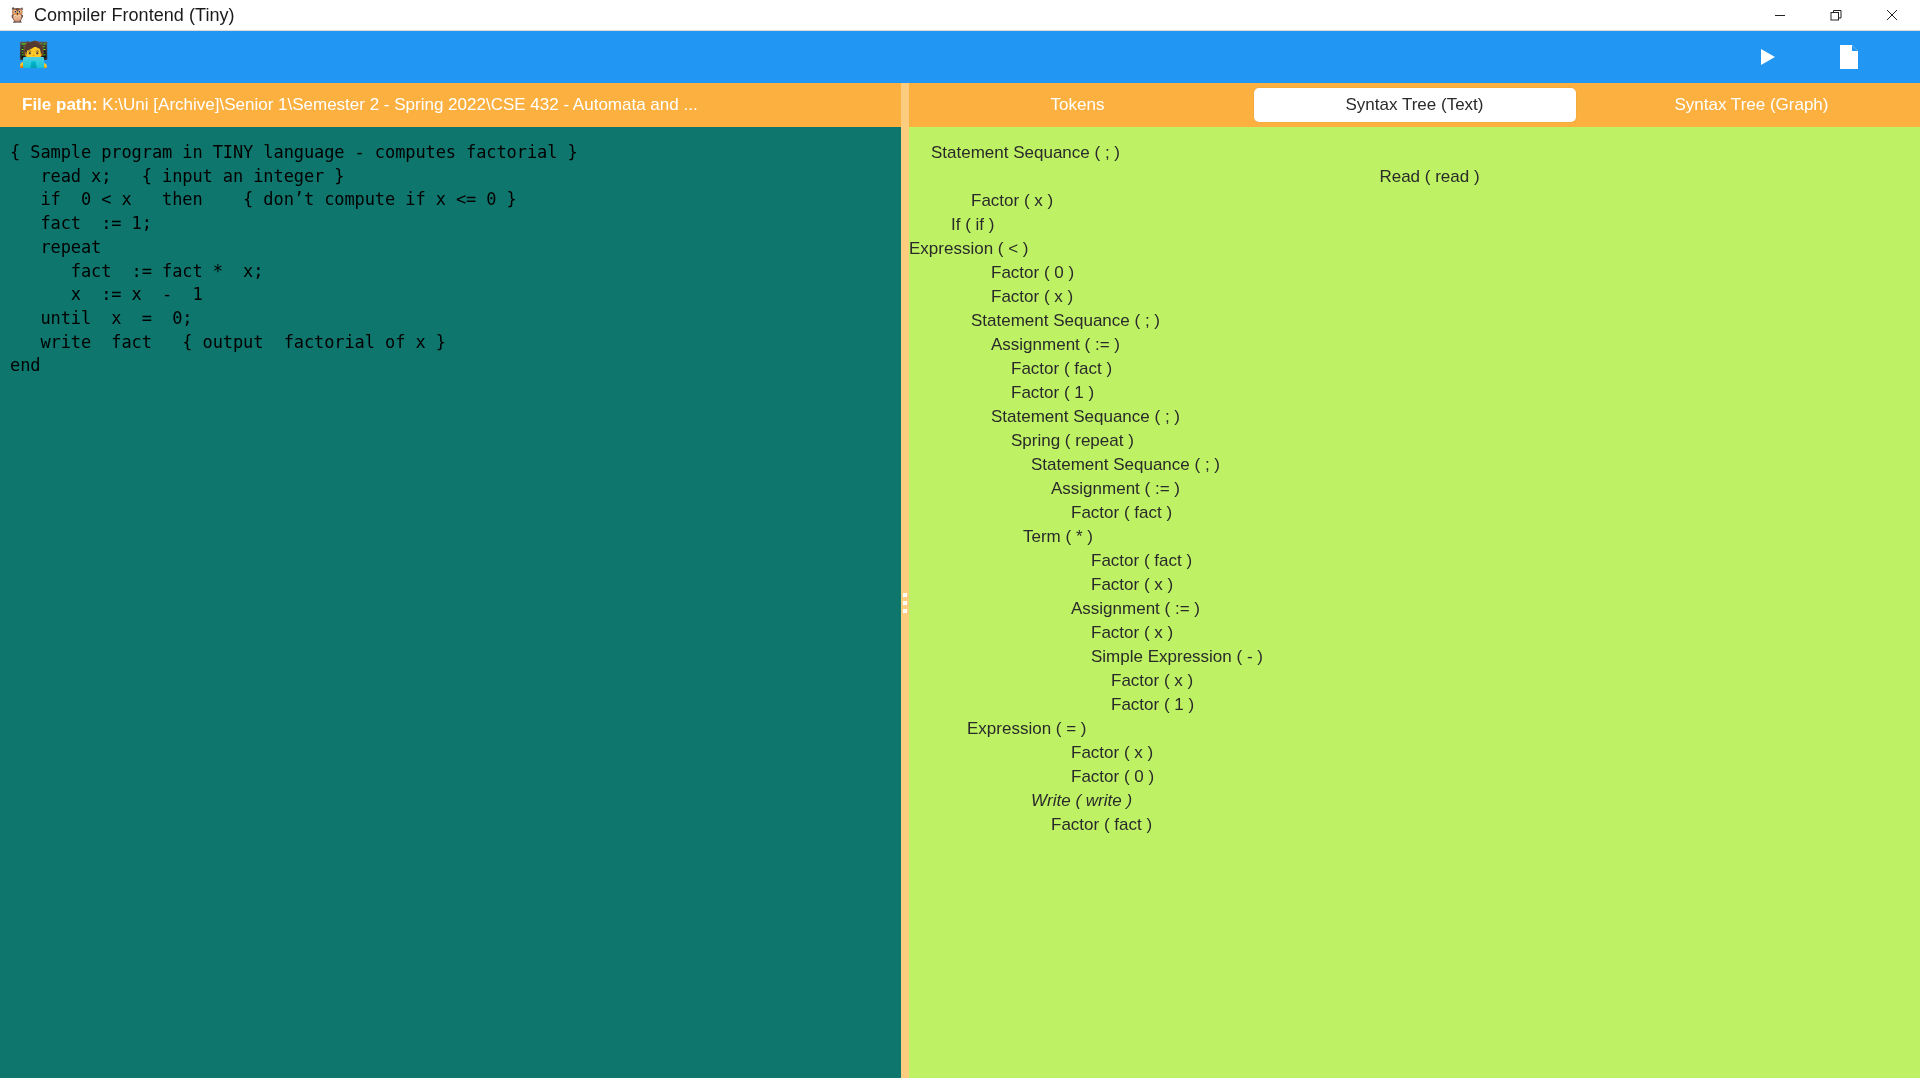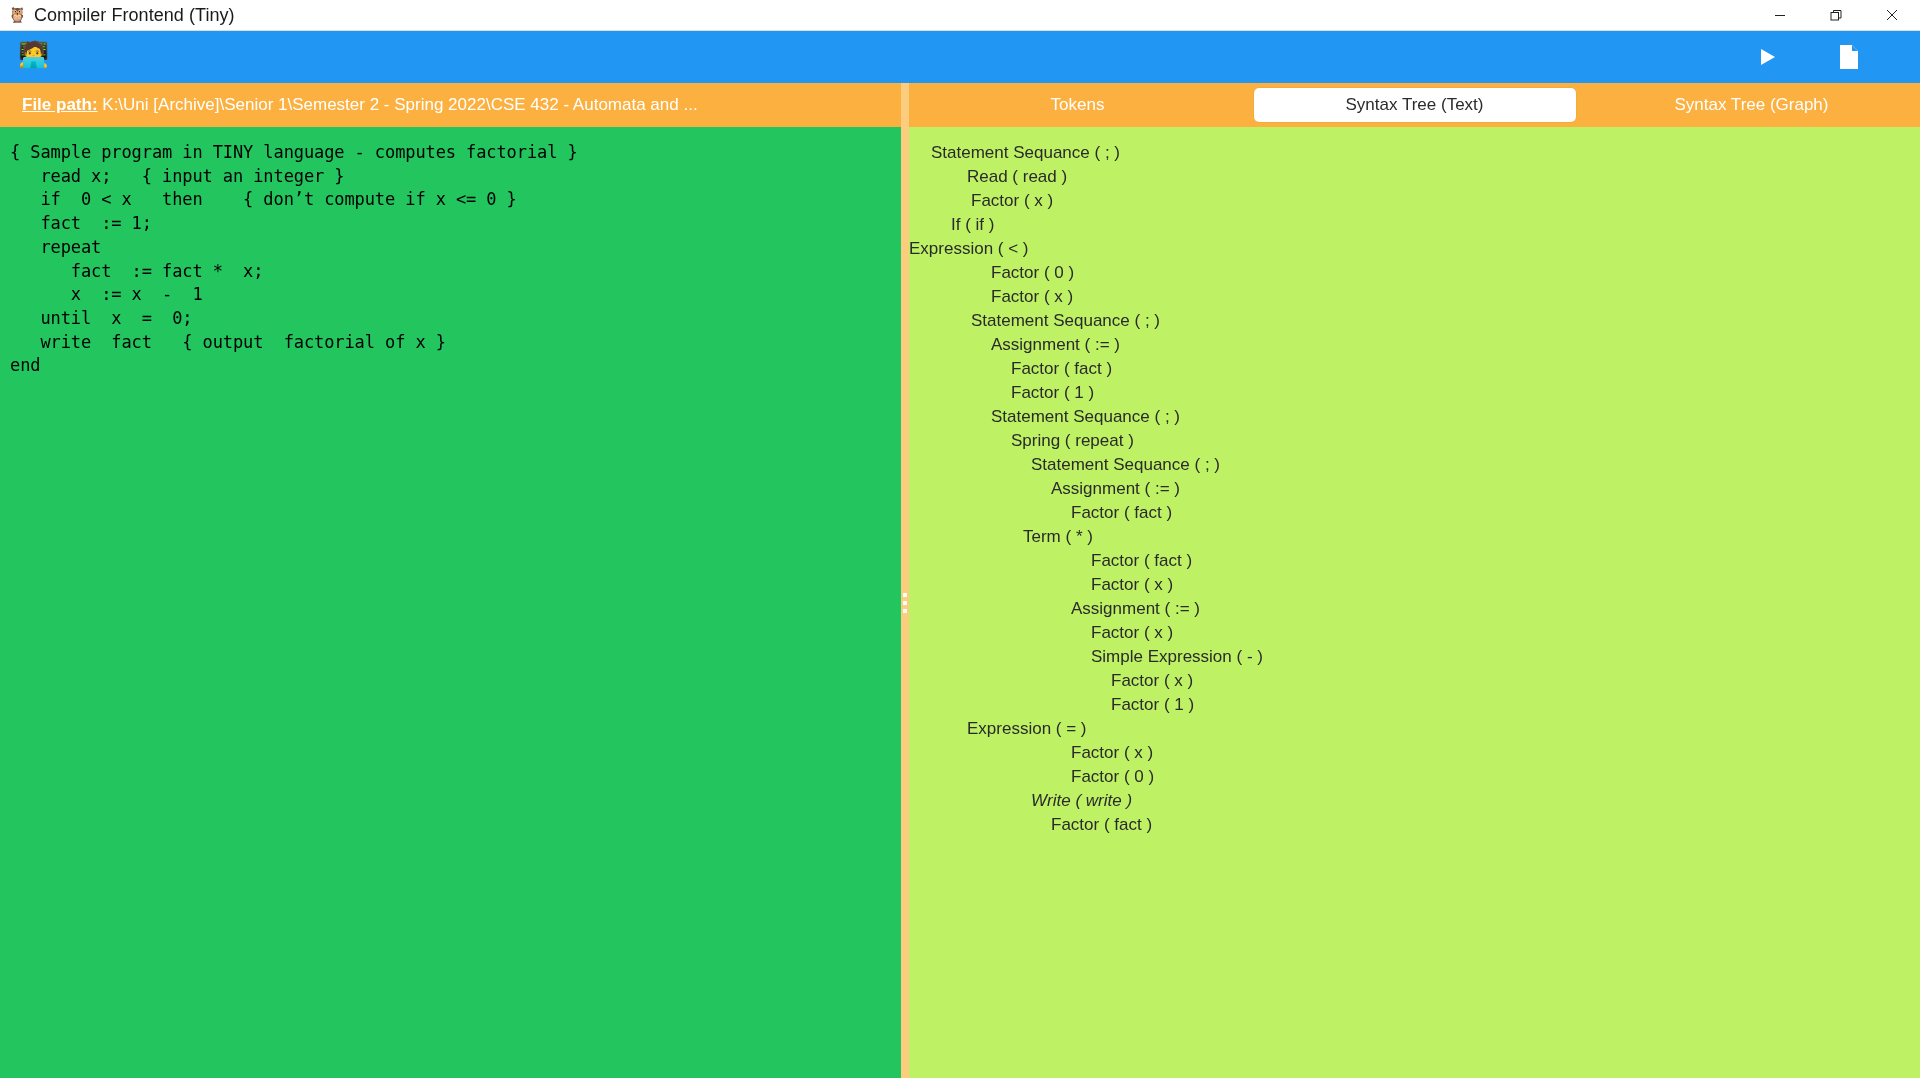--- a/index.html
+++ b/index.html
@@ -121,21 +121,21 @@
     background: #fbb040;
   }
   .filepath {
     color: #ffffff;
     font-size: 17px;
     padding-left: 22px;
     white-space: nowrap;
     overflow: hidden;
     text-overflow: ellipsis;
   }
-  .filepath b { font-weight: bold; text-decoration: underline; }
+  .filepath b { font-weight: bold; }
   .filepath span.fp-value { font-weight: normal; }
 
   .splitter-top {
     width: 8px;
     background: #fdcd7f;
   }
 
   .orange-right {
     flex: 1;
     display: flex;
@@ -170,21 +170,21 @@
   .body {
     flex: 1;
     display: flex;
     align-items: stretch;
     min-height: 0;
     background: #ffffff;
   }
   .pane-left {
     width: 901px;
     min-width: 901px;
-    background: #22c55e;
+    background: #0f766e;
     overflow: hidden;
     position: relative;
   }
   .code {
     margin: 0;
     padding: 14px 0 0 10px;
     font-family: "DejaVu Sans Mono", "Liberation Mono", monospace;
     font-size: 17px;
     line-height: 23.7px;
     color: #000000;
@@ -332,21 +332,21 @@
       <span class="grip">
         <i></i>
           <i></i>
           <i></i>
       </span>
     </div>
 
     <div class="pane-right">
       <div class="tree" id="tree-root">
           <div class="tree-line" style="padding-left: 22px;">Statement Sequance ( ; )</div>
-          <div class="tree-line" style="padding-left: 58px;">Read ( read )</div>
+          <div class="tree-line" style="padding-left: 30px; text-align: center;">Read ( read )</div>
           <div class="tree-line" style="padding-left: 62px;">Factor ( x )</div>
           <div class="tree-line" style="padding-left: 42px;">If ( if )</div>
           <div class="tree-line" style="">Expression ( &lt; )</div>
           <div class="tree-line" style="padding-left: 82px;">Factor ( 0 )</div>
           <div class="tree-line" style="padding-left: 82px;">Factor ( x )</div>
           <div class="tree-line" style="padding-left: 62px;">Statement Sequance ( ; )</div>
           <div class="tree-line" style="padding-left: 82px;">Assignment ( := )</div>
           <div class="tree-line" style="padding-left: 102px;">Factor ( fact )</div>
           <div class="tree-line" style="padding-left: 102px;">Factor ( 1 )</div>
           <div class="tree-line" style="padding-left: 82px;">Statement Sequance ( ; )</div>

